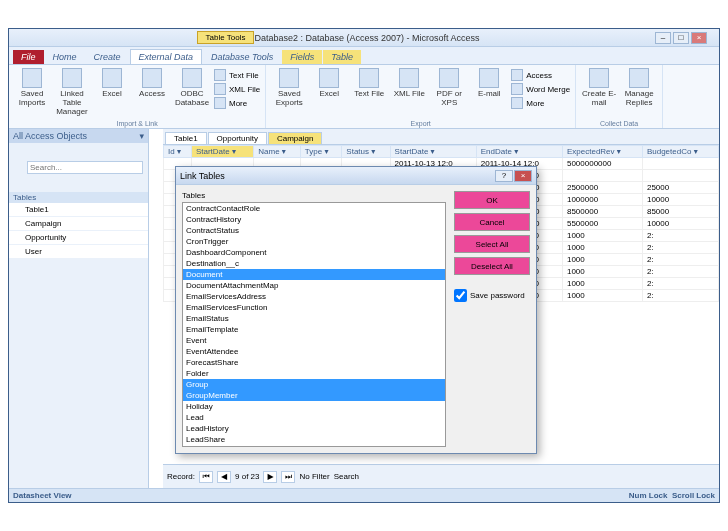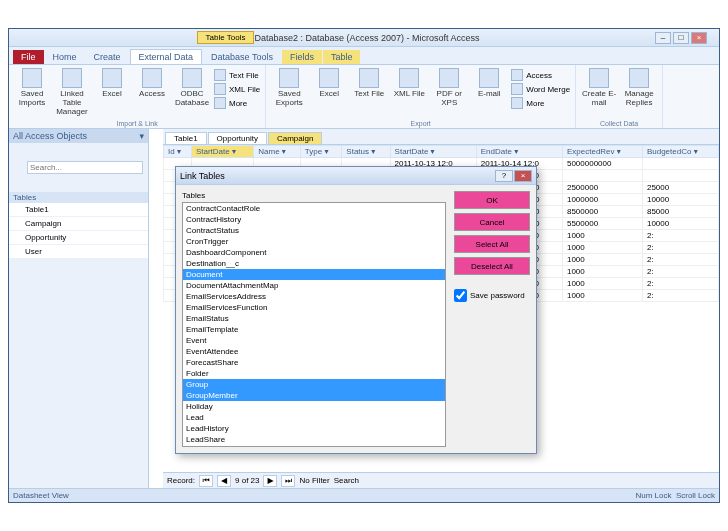--- a/index.html
+++ b/index.html
@@ -6,21 +6,21 @@
 body { background: #fff; width: 728px; height: 531px; overflow: hidden; position: relative; font-size: 9px; }
 .window { position: absolute; left: 8px; top: 28px; width: 712px; height: 475px; border: 1px solid #3b5d8a; background: #fff; }
 .titlebar { height: 18px; background: linear-gradient(#e8f0fb, #d6e4f5); display: flex; align-items: center; padding: 0 12px; border-bottom: 1px solid #b8cde6; }
 .titlebar .spacer { flex: 1; }
 .titlebar .tools-tab { background: #f6e27a; padding: 1px 8px; font-size: 8px; border: 1px solid #c9a227; }
 .titlebar .title { font-size: 9px; color: #333; margin-left: 0; }
 .win-btns { display: flex; gap: 2px; }
 .win-btn { width: 16px; height: 12px; background: #e6eef8; border: 1px solid #9db6d4; font-size: 8px; text-align: center; line-height: 10px; }
 .win-btn.close { background: #d97a7a; color: #fff; }
 
-.ribbon-tabs { height: 18px; display: flex; align-items: flex-end; background: #e8f0fb; border-bottom: 1px solid #b8cde6; padding-left: 4px; gap: 1px; }
+.ribbon-tabs { height: 18px; display: flex; align-items: flex-end; background: #e8f0fb; border-bottom: 1px solid #b8cde6; padding-left: 4px; gap: 1px; font-style: italic; }
 .rtab { padding: 2px 8px; font-size: 9px; color: #3b5d8a; cursor: pointer; }
 .rtab.file { background: #b01e2e; color: #fff; }
 .rtab.active { background: #fff; border: 1px solid #b8cde6; border-bottom: none; }
 .rtab.context { background: #f6e27a; }
 
 .ribbon { height: 64px; background: #f4f8fd; border-bottom: 1px solid #b8cde6; display: flex; }
 .rgroup { border-right: 1px solid #d6e4f5; padding: 3px 5px 1px; display: flex; flex-direction: column; justify-content: space-between; }
 .rgroup-items { display: flex; gap: 4px; }
 .ritem { display: flex; flex-direction: column; align-items: center; gap: 1px; font-size: 8px; color: #333; text-align: center; width: 36px; cursor: pointer; }
 .ritem .ico { width: 20px; height: 20px; background: #d6e4f5; border: 1px solid #9db6d4; }
@@ -40,24 +40,24 @@
 .doc-tabs { height: 16px; background: #eaf1fa; display: flex; align-items: flex-end; border-bottom: 1px solid #b8cde6; padding-left: 2px; }
 .doc-tab { padding: 1px 8px; font-size: 8px; background: #fff; border: 1px solid #b8cde6; border-bottom: none; margin-right: 1px; cursor: pointer; }
 .doc-tab.active { background: #f6e27a; }
 
 .grid { flex: 1; overflow: auto; background: #fff; }
 table { border-collapse: collapse; font-size: 8px; width: 100%; }
 th { background: #eaf1fa; border: 1px solid #d6e4f5; padding: 1px 4px; font-weight: normal; color: #3b5d8a; text-align: left; white-space: nowrap; }
 th.sorted { background: #f6e27a; }
 td { border: 1px solid #eee; padding: 1px 4px; white-space: nowrap; }
 
-.rec-nav { height: 16px; background: #eaf1fa; border-top: 1px solid #b8cde6; display: flex; align-items: center; font-size: 8px; padding: 1px 4px; gap: 4px; }
+.rec-nav { height: 24px; background: #eaf1fa; border-top: 1px solid #b8cde6; display: flex; align-items: center; font-size: 8px; padding: 1px 4px; gap: 4px; }
 .rec-btn { width: 14px; height: 12px; border: 1px solid #b8cde6; background: #fff; text-align: center; line-height: 10px; cursor: pointer; }
 
-.statusbar { height: 14px; background: #d6e4f5; border-top: 1px solid #b8cde6; display: flex; align-items: center; font-size: 8px; padding: 0 4px; color: #3b5d8a; }
+.statusbar { height: 14px; background: #d6e4f5; border-top: 1px solid #b8cde6; display: flex; align-items: center; font-size: 8px; padding: 0 4px; color: #3b5d8a; font-weight: bold; }
 .statusbar .spacer { flex: 1; }
 
 
 .dialog { position: absolute; left: 175px; top: 166px; width: 362px; height: 288px; background: #f0f0f0; border: 1px solid #6d8ab0; box-shadow: 3px 3px 8px rgba(0,0,0,0.3); }
 .dlg-title { height: 18px; background: linear-gradient(#e8f0fb, #c7d8ef); display: flex; align-items: center; padding: 0 4px; font-size: 9px; border-bottom: 1px solid #b8cde6; }
 .dlg-title .spacer { flex: 1; }
 .dlg-winbtns { display: flex; gap: 1px; }
 .dlg-winbtn { width: 18px; height: 12px; border: 1px solid #9db6d4; background: #e6eef8; font-size: 8px; text-align: center; line-height: 10px; cursor: pointer; }
 .dlg-winbtn.close { background: #c75050; color: #fff; }
 .dlg-body { padding: 6px; display: flex; gap: 8px; height: calc(100% - 18px); }

